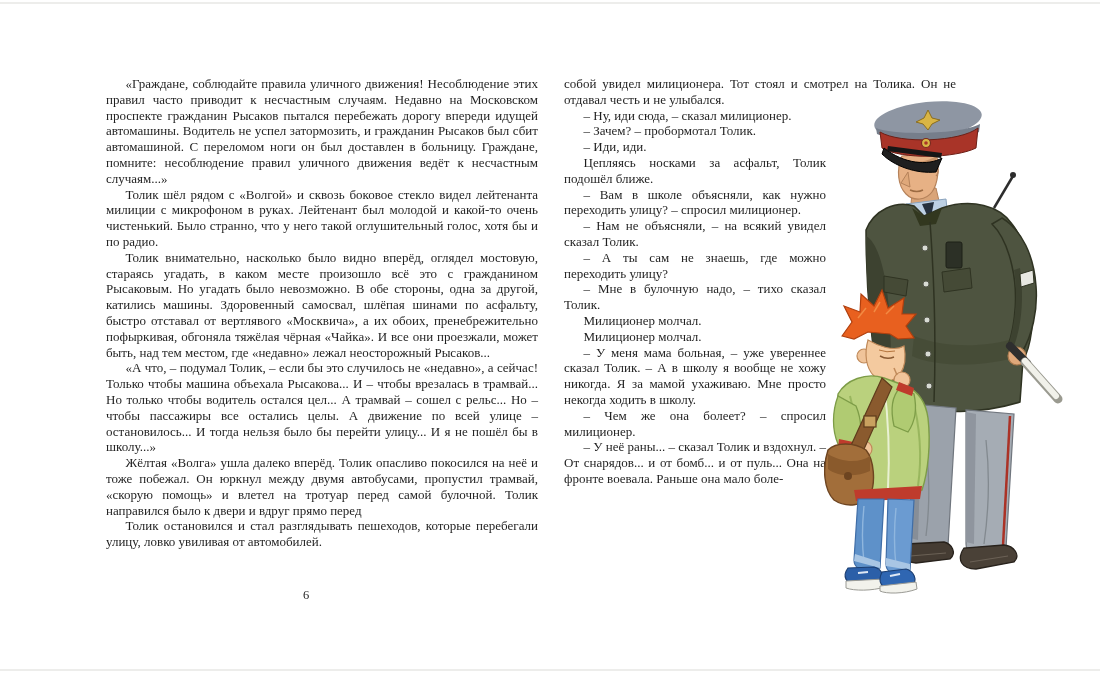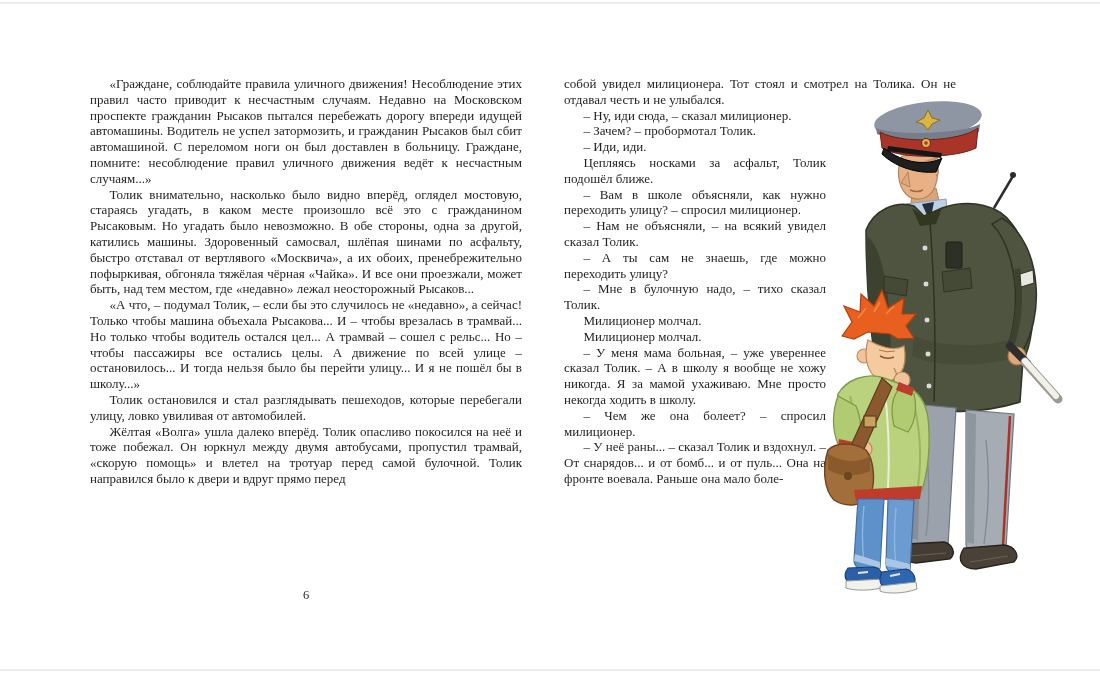--- a/index.html
+++ b/index.html
@@ -16,21 +16,21 @@
   .edge-top { top:2px; }
   .edge-bottom { bottom:3px; }
 
   .para {
     margin:0;
     text-indent:1.5em;
     text-align:justify;
     hyphens:auto;
   }
   .left-text {
-    position:absolute; left:90px; top:76px; width:432px;
+    position:absolute; left:106px; top:76px; width:432px;
     font-size:13px; line-height:15.8px;
   }
   .page-number {
     position:absolute; left:90px; top:588px; width:432px;
     text-align:center; font-size:12.5px;
   }
   .right-text {
     position:absolute; left:564px; top:76px; width:392px;
     font-size:13px; line-height:15.8px;
   }
@@ -47,24 +47,25 @@
 <body>
 
 <div class="edge edge-top"></div>
 <div class="edge edge-bottom"></div>
 
 <div>
 
   <div>
     <div class="left-text">
         <p class="para">«Граждане, соблюдайте правила уличного движения! Несоблюдение этих правил часто приводит к несчастным случаям. Недавно на Московском проспекте гражданин Рысаков пытался перебежать дорогу впереди идущей автомашины. Водитель не успел затормозить, и гражданин Рысаков был сбит автомашиной. С переломом ноги он был доставлен в больницу. Граждане, помните: несоблюдение правил уличного движения ведёт к несчастным случаям...»</p>
+        <p class="para">Толик шёл рядом с «Волгой» и сквозь боковое стекло видел лейтенанта милиции с микрофоном в руках. Лейтенант был молодой и какой-то очень чистенький. Было странно, что у него такой оглушительный голос, хотя бы и по радио.</p>
         <p class="para">Толик внимательно, насколько было видно вперёд, оглядел мостовую, стараясь угадать, в каком месте произошло всё это с гражданином Рысаковым. Но угадать было невозможно. В обе стороны, одна за другой, катились машины. Здоровенный самосвал, шлёпая шинами по асфальту, быстро отставал от вертлявого «Москвича», а их обоих, пренебрежительно пофыркивая, обгоняла тяжёлая чёрная «Чайка». И все они проезжали, может быть, над тем местом, где «недавно» лежал неосторожный Рысаков...</p>
         <p class="para">«А что, – подумал Толик, – если бы это случилось не «недавно», а сейчас! Только чтобы машина объехала Рысакова... И – чтобы врезалась в трамвай... Но только чтобы водитель остался цел... А трамвай – сошел с рельс... Но – чтобы пассажиры все остались целы. А движение по всей улице – остановилось... И тогда нельзя было бы перейти улицу... И я не пошёл бы в школу...»</p>
+        <p class="para">Жёлтая «Волга» ушла далеко вперёд. Толик опасливо покосился на неё и тоже побежал. Он юркнул между двумя автобусами, пропустил трамвай, «скорую помощь» и влетел на тротуар перед самой булочной. Толик направился было к двери и вдруг прямо перед</p>
         <p class="para">Толик остановился и стал разглядывать пешеходов, которые перебегали улицу, ловко увиливая от автомобилей.</p>
-        <p class="para">Жёлтая «Волга» ушла далеко вперёд. Толик опасливо покосился на неё и тоже побежал. Он юркнул между двумя автобусами, пропустил трамвай, «скорую помощь» и влетел на тротуар перед самой булочной. Толик направился было к двери и вдруг прямо перед</p>
       </div>
     <div class="page-number">6</div>
   </div>
 
   <div>
     <div class="right-text">
       <p class="para opening">собой увидел милиционера. Тот стоял и смотрел на Толика. Он не отдавал честь и не улыбался.</p>
       <div class="narrow">
           <p class="para">– Ну, иди сюда, – сказал милиционер.</p>
           <p class="para">– Зачем? – пробормотал Толик.</p>

